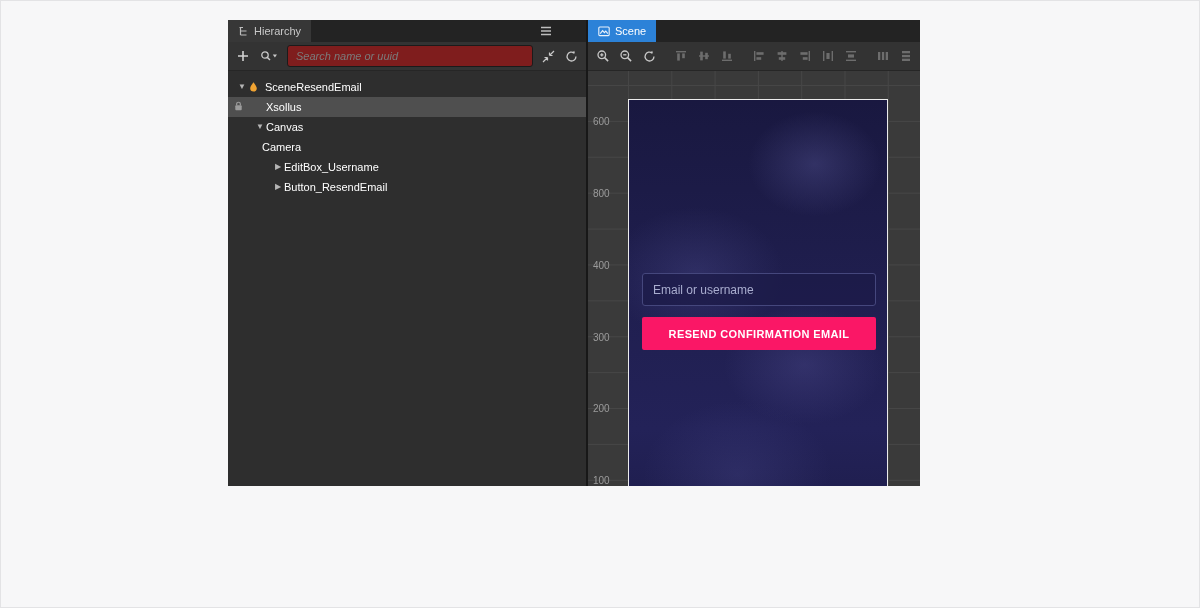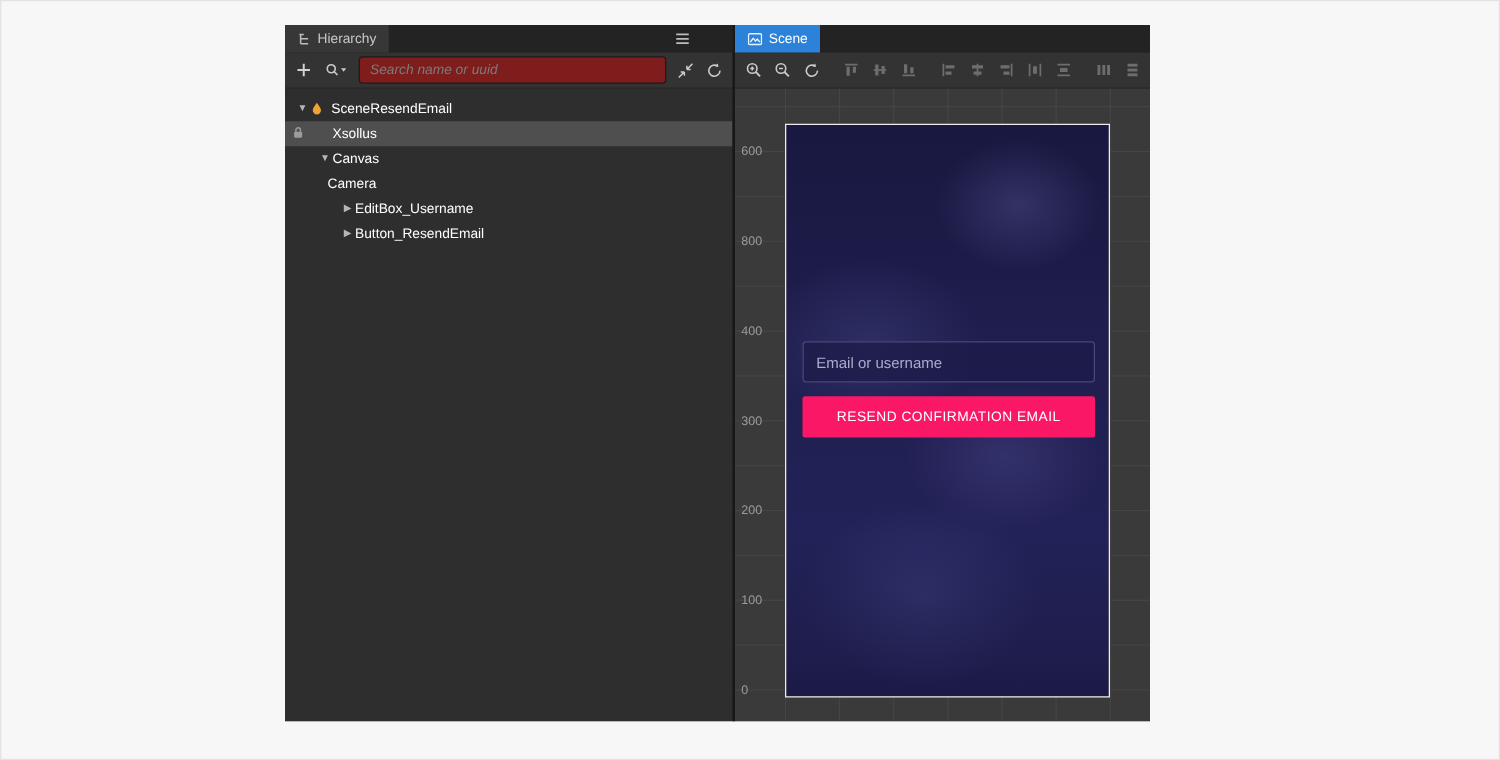--- a/index.html
+++ b/index.html
@@ -3,21 +3,21 @@
 <meta charset="utf-8">
 <style>
   html,body{margin:0;padding:0;}
   body{
     width:1200px;height:608px;position:relative;overflow:hidden;
     background:#f7f7f8;box-shadow:inset 0 0 0 1px #e3e3e5;
     font-family:"Liberation Sans",sans-serif;
     -webkit-font-smoothing:antialiased;
   }
   .editor{
-    position:absolute;left:228px;top:20px;width:692px;height:557px;
+    position:absolute;left:228px;top:20px;width:692px;height:466px;
     display:flex;background:#2b2b2b;border:0;color:#ddd;font-size:12px;
   }
   .panel{display:flex;flex-direction:column;overflow:hidden;}
   .hierarchy{width:358px;flex:none;}
   .divider{width:2px;background:#181818;flex:none;cursor:col-resize;}
   .scene{flex:1;}
 
   
   .tabbar{height:22px;flex:none;background:#232323;display:flex;align-items:stretch;position:relative;}
   .tab{display:flex;align-items:center;gap:5px;padding:0 10px;font-size:11px;color:#c8c8c8;cursor:pointer;}
@@ -74,21 +74,21 @@
   }
   .scene-input{
     position:absolute;left:13px;top:173px;width:234px;height:33px;box-sizing:border-box;
     background:rgba(28,27,72,.75);border:1px solid #45477d;border-radius:3px;
     color:#c9ccdf;font-size:12px;padding:0 10px;outline:none;
     font-family:Liberation Sans, sans-serif;
   }
   .scene-input::placeholder{color:#a9adcf;}
   .scene-btn{
     position:absolute;left:13px;top:217px;width:234px;height:33px;border:none;border-radius:2px;
-    background:#fa1766;color:#fff;font-weight:normal;font-size:11px;letter-spacing:.4px;
+    background:#fa1766;color:#fff;font-weight:bold;font-size:11px;letter-spacing:.4px;
     display:flex;align-items:center;justify-content:center;cursor:pointer;
     font-family:"Liberation Sans",sans-serif;
   }
   svg{display:block;}
 </style>
 </head>
 <body>
 
 <div class="editor">
 

